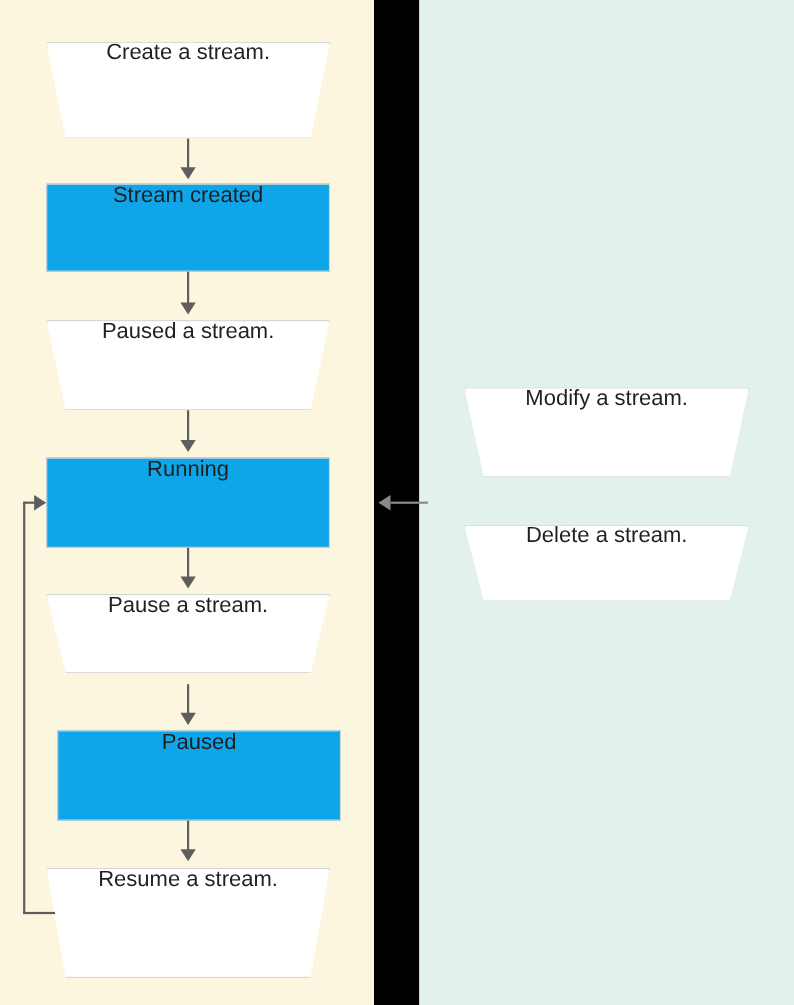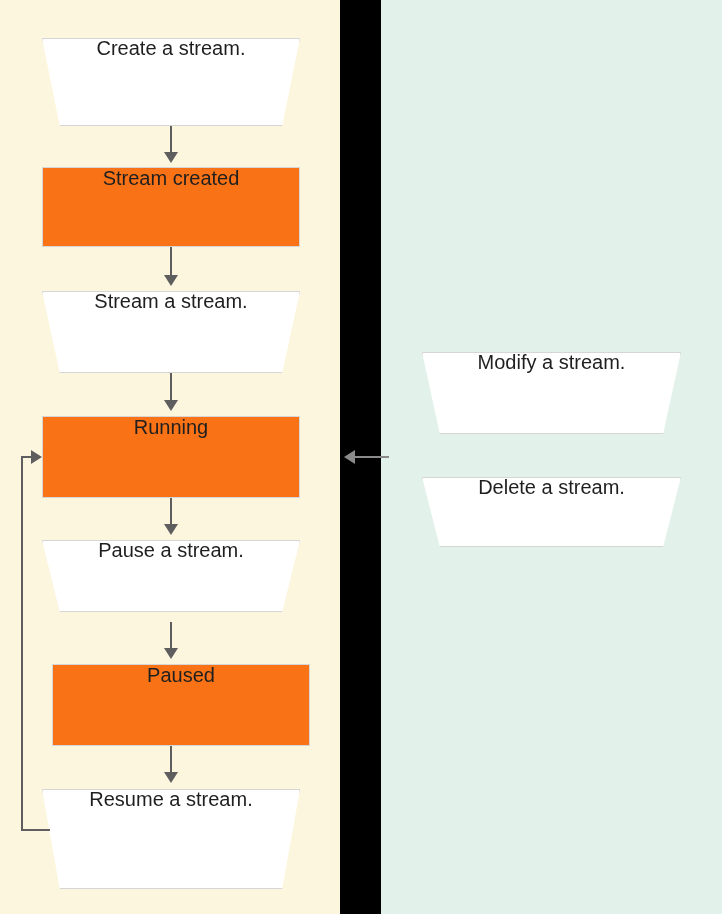--- a/index.html
+++ b/index.html
@@ -21,21 +21,21 @@
     color:#1f1f1f;
     font-size:20px;
     line-height:1;
     text-align:center;
     white-space:nowrap;
   }
   .node .node-label { display:block; }
 
   
   .rect {
-    background:#f97316;
+    background:#0ea5e9;
     border:1px solid #d6d6d6;
   }
 
   
   .trap { background:transparent; border:none; }
   .trap .trap-shape {
     position:absolute; inset:0;
     background:#ffffff;
     border:1px solid #d6d6d6;
     -webkit-clip-path: polygon(0% 0%, 100% 0%, 93.1% 100%, 6.9% 100%);
@@ -87,21 +87,21 @@
 
   <div class="node rect" style="left:42px; top:167px; width:258px; height:80px;">
     <span class="node-label">Stream created</span>
   </div>
 
   <div class="conn vline" style="left:170px; top:247px; height:32px;"></div>
   <div class="arrow-down" style="left:164px; top:275px;"></div>
 
   <div class="node trap" style="left:42px; top:291px; width:258px; height:82px;">
     <span class="trap-shape"></span>
-    <span class="node-label">Stream a stream.</span>
+    <span class="node-label">Paused a stream.</span>
   </div>
 
   <div class="conn vline" style="left:170px; top:373px; height:31px;"></div>
   <div class="arrow-down" style="left:164px; top:400px;"></div>
 
   <div class="node rect" style="left:42px; top:416px; width:258px; height:82px;">
     <span class="node-label">Running</span>
   </div>
 
   <div class="conn vline" style="left:170px; top:498px; height:30px;"></div>

